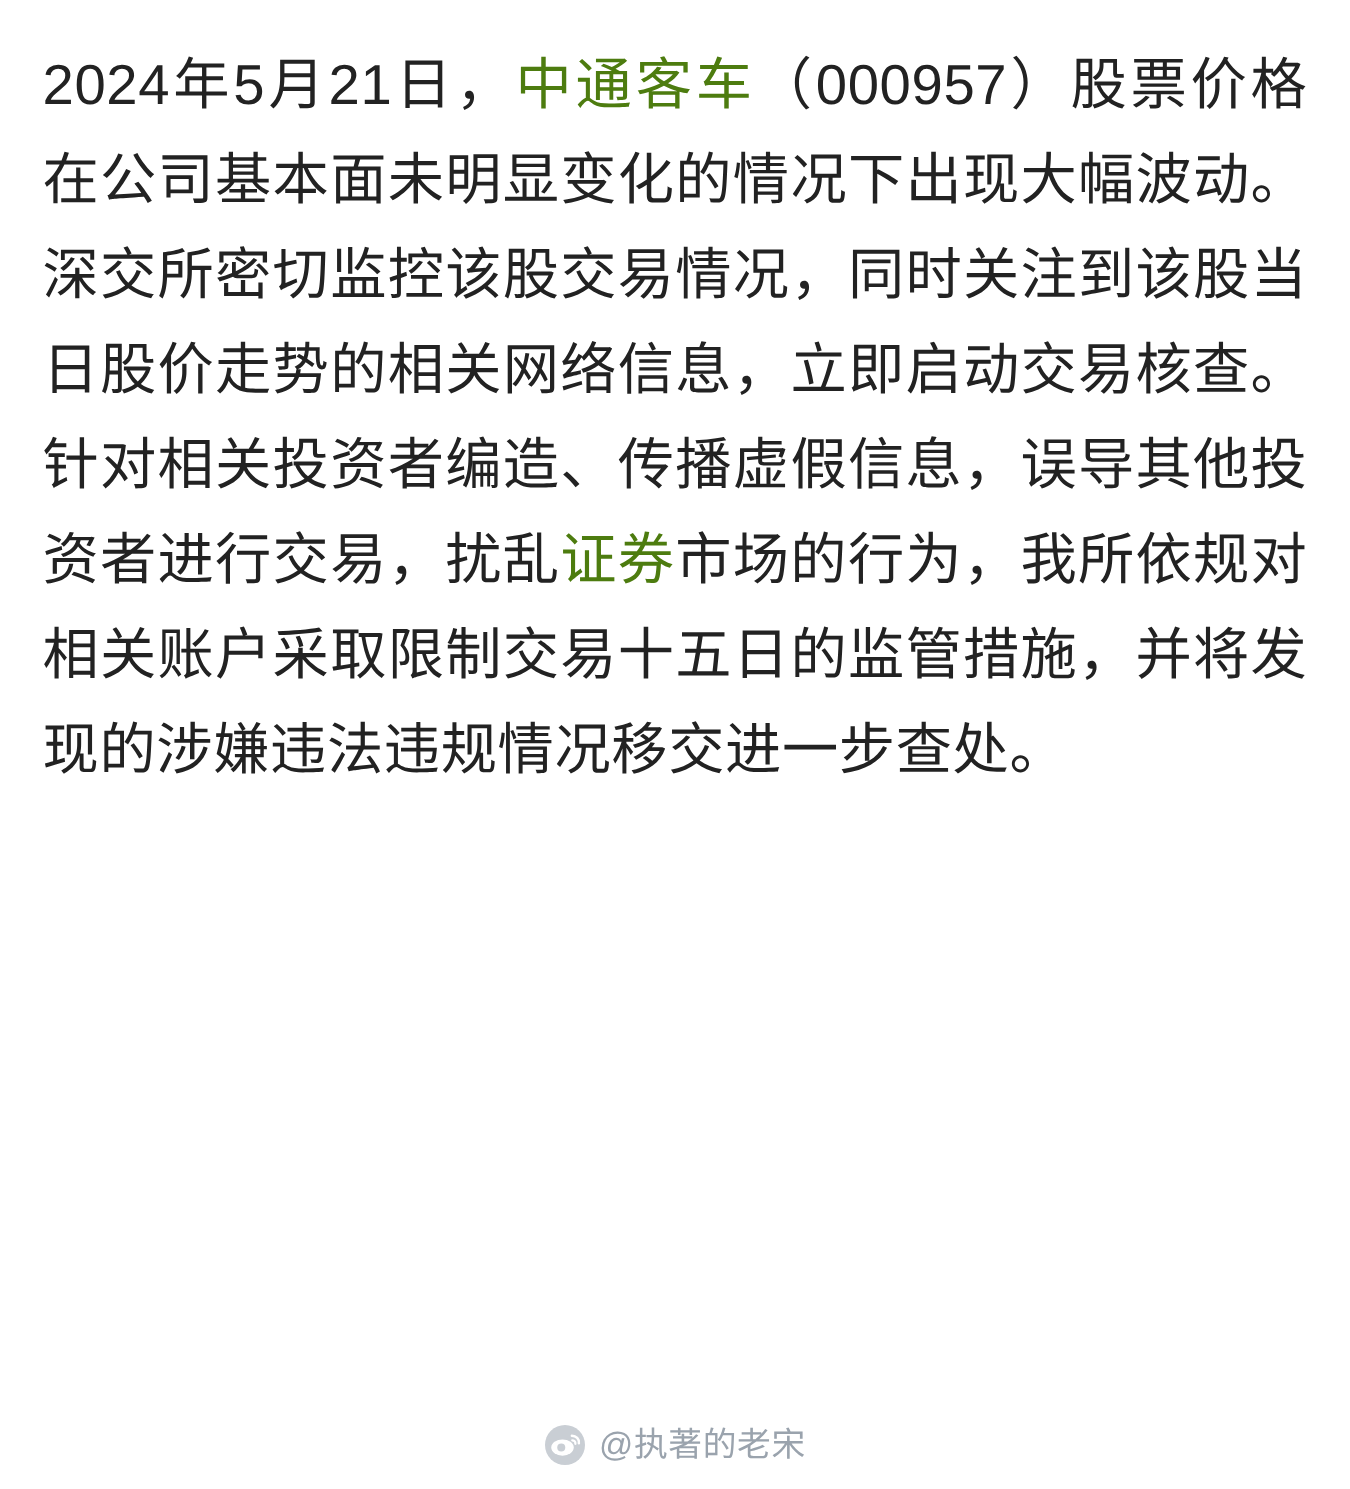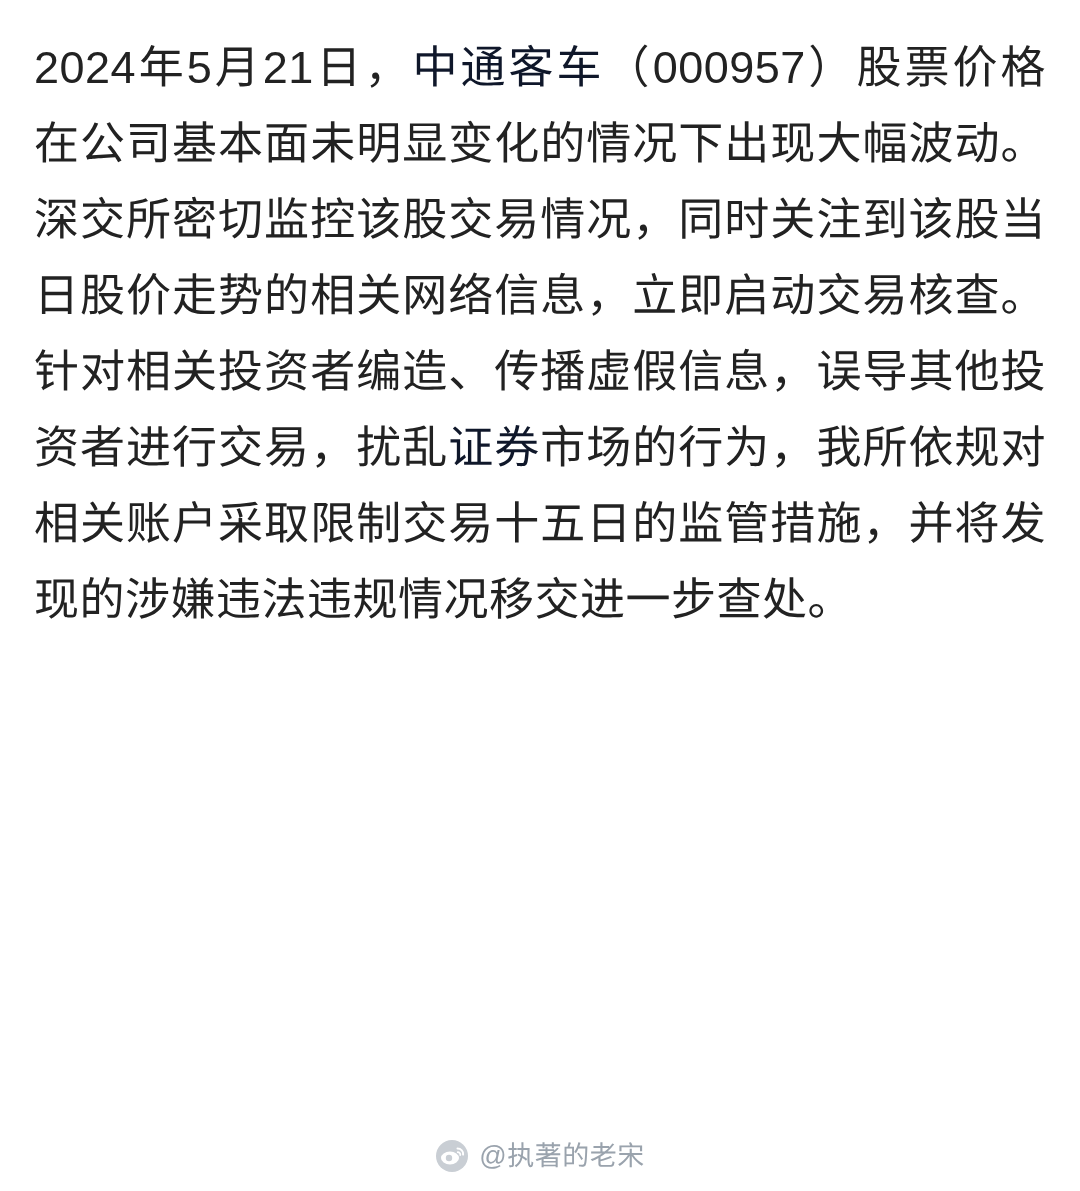--- a/index.html
+++ b/index.html
@@ -33,21 +33,21 @@
     letter-spacing: 0.5px;
     color: #222222;
     text-align: justify;
     text-justify: inter-ideograph;
     margin: 0;
   }
   .para + .para {
     margin-top: 52px;
   }
   .link {
-    color: #0f172a;
+    color: #4d7c0f;
     cursor: pointer;
     text-decoration: none;
   }
   .footer {
     margin-top: auto;
     padding-bottom: 18px;
     display: flex;
     align-items: center;
     justify-content: center;
     gap: 10px;

